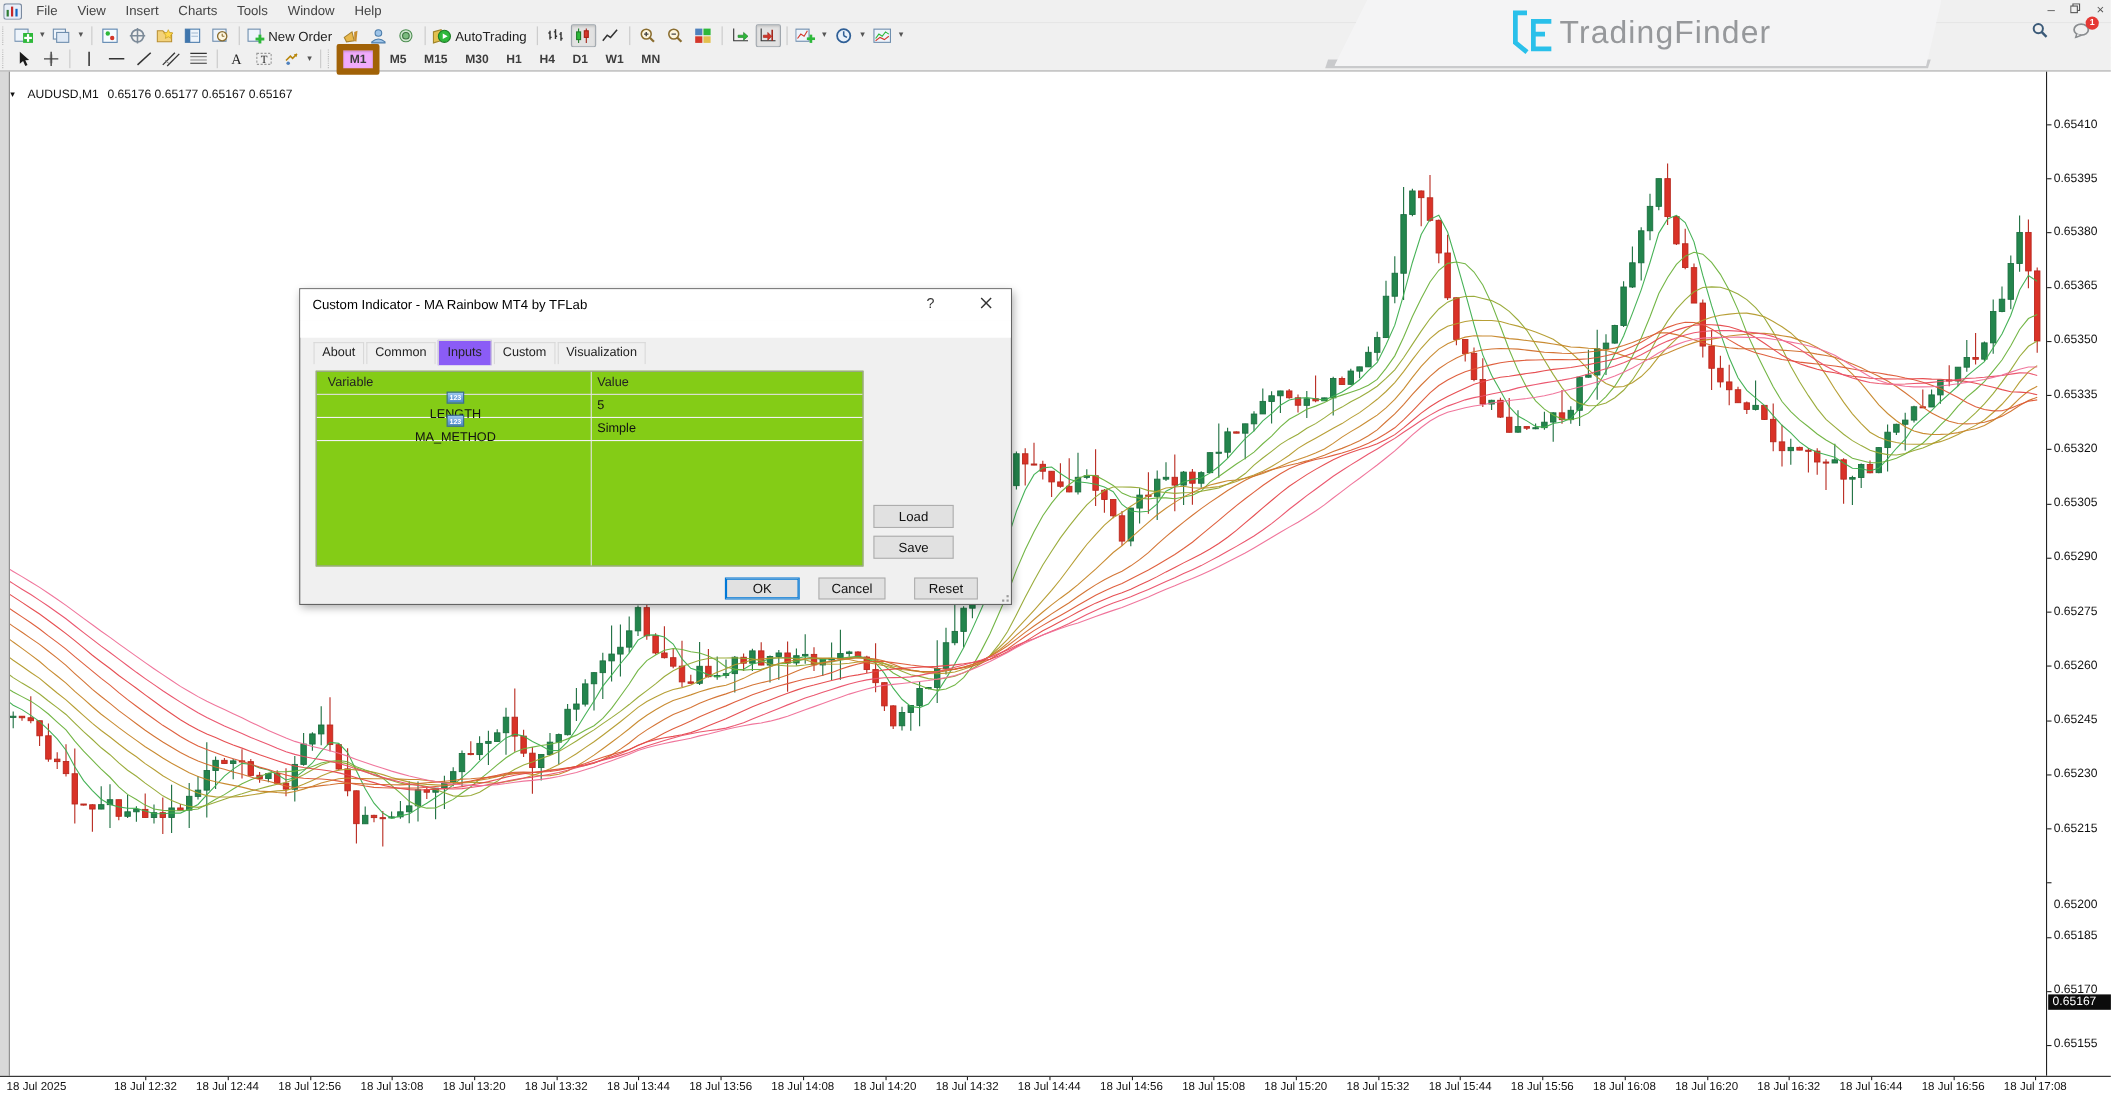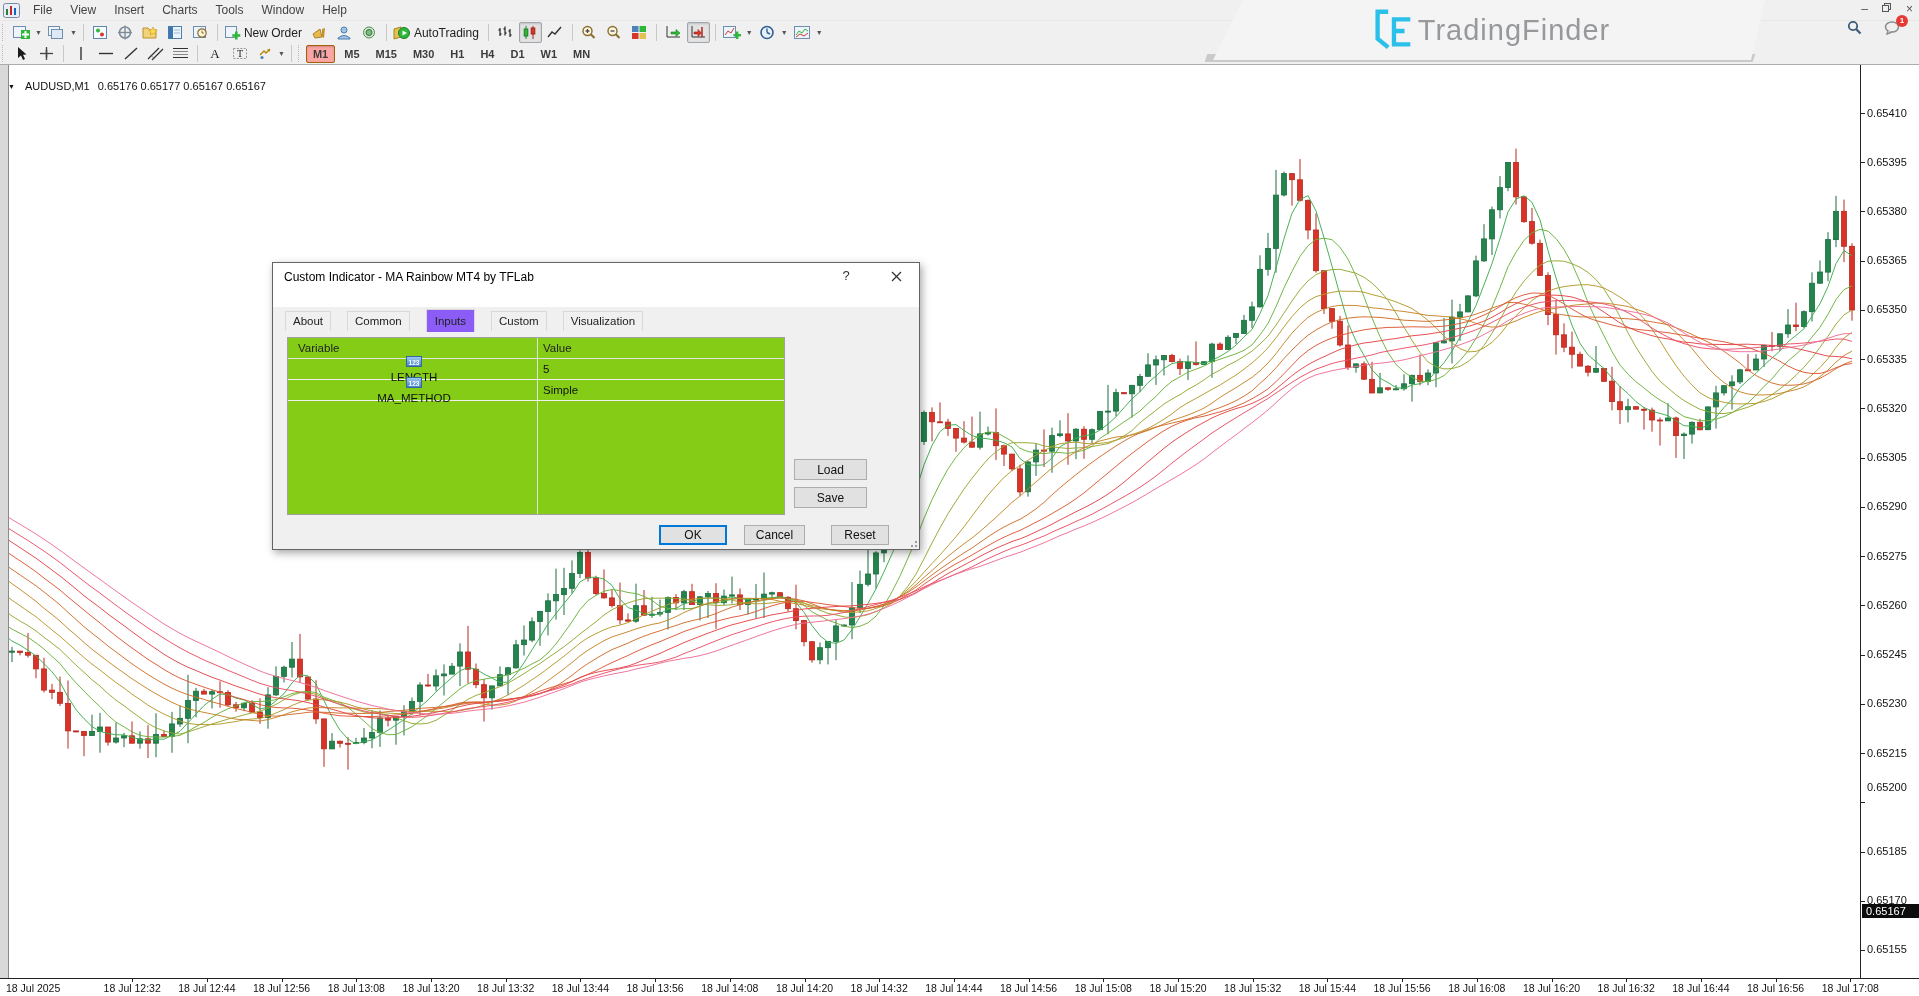--- a/index.html
+++ b/index.html
@@ -14,21 +14,21 @@
   .tb1{top:20px;height:23px;border-top:1px solid #e6e6e6;}
   .tb2{top:43px;height:21px;border-bottom:1px solid #adadad;}
   .tbtn{height:19px;min-width:21px;display:flex;align-items:center;justify-content:center;
         margin:0 1px;border:1px solid transparent;border-radius:2px;}
   .tbtn.pressed{background:#e2e2e2;border:1px solid #9fa6ad;box-shadow:inset 0 1px 2px rgba(0,0,0,.15);}
   .tbtn .lbl{font-size:12px;color:#222;margin:0 3px;}
   .drop{font-size:7px;color:#555;margin:0 2px 0 1px;}
   .tsep{width:1px;height:17px;background:#c9c9c9;margin:0 4px;}
   .thandle{width:4px;height:17px;margin:0 2px;border-left:1px dotted #b9b9b9;}
   .tf{font-size:11px;font-weight:bold;color:#3c3c3c;padding:2px 6px;margin:0 1px;border:1px solid transparent;border-radius:2px;}
-  .tf.active{background:#fca5a5;border:1px solid #a16207;box-shadow:inset 0 1px 2px rgba(0,0,0,.18);}
+  .tf.active{background:#f0abfc;border:6px solid #a16207;box-shadow:inset 0 1px 2px rgba(0,0,0,.18);}
   .win-controls{position:absolute;right:6px;top:2px;display:flex;gap:14px;align-items:center;z-index:6;}
   .wc{color:#555;font-size:12px;line-height:14px;}
   .topbar-side{position:absolute;right:18px;top:20px;display:flex;gap:22px;align-items:center;z-index:6;}
   .badge{position:absolute;right:-7px;top:-6px;width:12px;height:12px;border-radius:50%;background:#e53935;
          color:#fff;font-size:8px;font-weight:bold;text-align:center;line-height:12px;}
   
   .wm-shadow{position:absolute;left:1206px;top:54px;width:548px;height:8px;background:#c9cacc;
              transform:skewX(-18deg);z-index:4;}
   .watermark{position:absolute;left:1213px;top:0;width:552px;height:60px;background:#f4f4f5;z-index:5;
              clip-path:polygon(30px 0,100% 0,calc(100% - 14px) 100%,0 100%);
@@ -51,21 +51,21 @@
   
   .dialog{position:absolute;left:272px;top:262px;width:646px;height:286px;background:#f0f0f0;
           border:1px solid #646464;box-shadow:2px 3px 8px rgba(0,0,0,.35);z-index:20;}
   .dlg-titlebar{position:absolute;left:0;top:0;width:100%;height:28px;background:#fff;display:flex;align-items:center;}
   .dlg-title{font-size:12px;color:#000;margin-left:11px;}
   .dlg-help{position:absolute;right:60px;top:5px;width:26px;text-align:center;font-size:13px;color:#333;}
   .dlg-close{position:absolute;right:8px;top:5px;width:30px;text-align:center;}
   .dlg-whitestrip{position:absolute;left:0;top:28px;width:100%;height:16px;background:#fff;}
   .tabs{position:absolute;left:12px;top:46px;display:flex;align-items:flex-end;height:22px;}
   .tab{font-size:11.5px;color:#222;background:#f0f0f0;border:1px solid #d9d9d9;border-bottom:none;
-       padding:3px 7px 4px 7px;margin-right:16px;}
+       padding:3px 7px 4px 7px;margin-right:2px;}
   .tab.active{background:#8b5cf6;padding:5px 8px 5px 8px;position:relative;top:1px;}
   .dlg-table{position:absolute;left:14px;top:74px;width:496px;height:176px;background:#84cc16;border:1px solid #a0a0a0;}
   .col-divider{position:absolute;left:249px;top:0;width:1px;height:100%;background:#e2e2e2;}
   .tbl-header{display:flex;height:20px;border-bottom:1px solid #e2e2e2;align-items:center;}
   .th{font-size:11.5px;color:#222;}
   .th1{width:249px;padding-left:10px;box-sizing:border-box;}
   .th2{padding-left:6px;}
   .tbl-row{display:flex;height:20px;align-items:center;border-bottom:1px solid #f1f1f1;position:relative;}
   .tbl-row.selected{background:#ececec;}
   .cell-var{width:249px;display:flex;align-items:center;box-sizing:border-box;padding-left:3px;gap:4px;flex-direction:column;}
@@ -899,21 +899,21 @@
     <div class="pa-label" style="top: 485.617px;">0.65275</div>
     <div class="pa-tick" style="top: 541.352px;"></div>
     <div class="pa-label" style="top: 534.852px;">0.65260</div>
     <div class="pa-tick" style="top: 590.588px;"></div>
     <div class="pa-label" style="top: 584.088px;">0.65245</div>
     <div class="pa-tick" style="top: 639.823px;"></div>
     <div class="pa-label" style="top: 633.323px;">0.65230</div>
     <div class="pa-tick" style="top: 689.058px;"></div>
     <div class="pa-label" style="top: 682.558px;">0.65215</div>
     <div class="pa-tick" style="top: 738.293px;"></div>
-    <div class="pa-label" style="top: 717px;">0.65200</div>
+    <div class="pa-label" style="top: 752px;">0.65200</div>
     <div class="pa-tick" style="top: 787.529px;"></div>
     <div class="pa-label" style="top: 781.029px;">0.65185</div>
     <div class="pa-tick" style="top: 836.764px;"></div>
     <div class="pa-label" style="top: 830.264px;">0.65170</div>
     <div class="pa-tick" style="top: 885.999px;"></div>
     <div class="pa-label" style="top: 879.499px;">0.65155</div>
     <div class="price-tag" style="top: 839.611px;">0.65167</div>
   </div>
 <div class="time-axis" id="time-axis">
     <div class="ta-label first" style="left: 6px;">18 Jul 2025</div>

